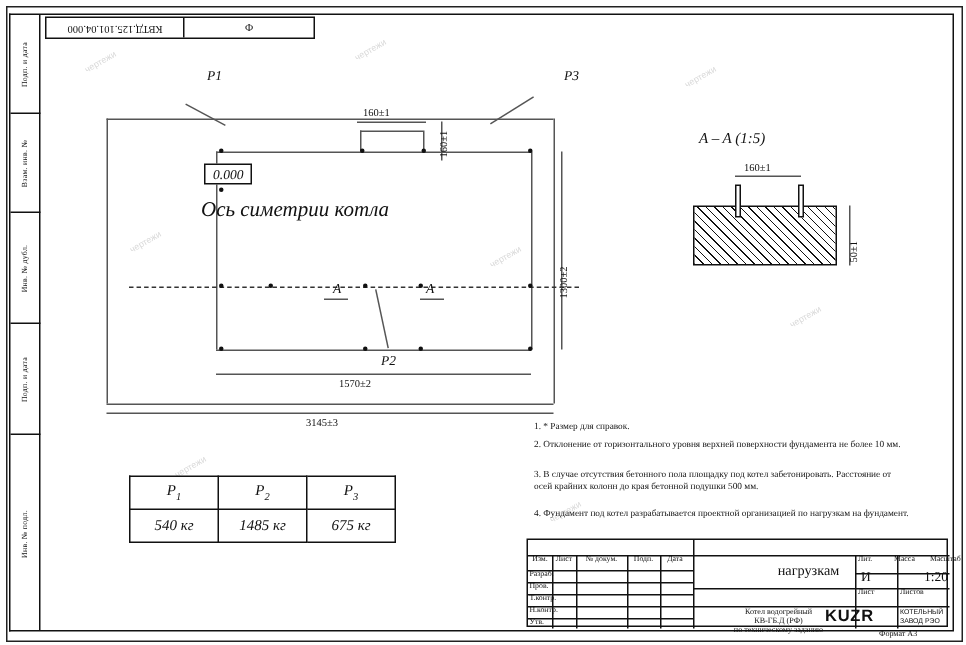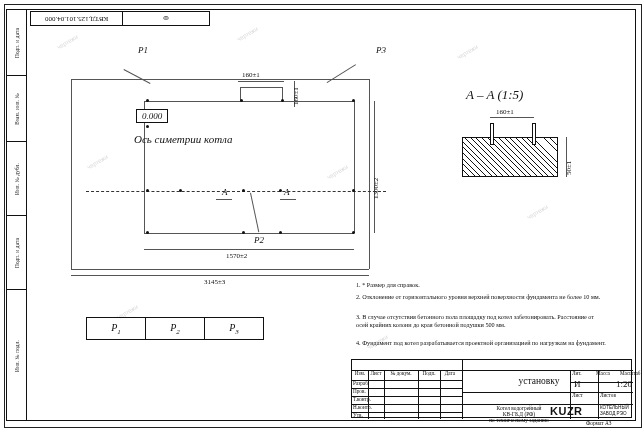--- a/index.html
+++ b/index.html
@@ -72,22 +72,22 @@
   .thin-h{position:absolute;height:0;border-top:1px solid #555;}
   .thin-v{position:absolute;width:0;border-left:1px solid #555;}
   .pt{position:absolute;width:3px;height:3px;border-radius:50%;background:#111;}
   .lbl{position:absolute;font-style:italic;font-size:9px;}
   .dim{position:absolute;font-size:7px;font-family:"Liberation Serif", serif;}
   .dimv{position:absolute;font-size:7px;transform:rotate(-90deg);transform-origin:left top;}
   .note{position:absolute;font-size:6.2px;line-height:8.4px;width:250px;}
   .zero-box{
     position:absolute;border:1px solid #111;padding:1px 5px;font-size:9px;font-style:italic;background:#fff;
   }
-  .axis-text{position:absolute;font-style:italic;font-size:11px;}
-  .sect-title{position:absolute;font-style:italic;font-size:13px;}
+  .axis-text{position:absolute;font-style:italic;font-size:14px;}
+  .sect-title{position:absolute;font-style:italic;font-size:10px;}
   
   .wtab{position:absolute;border-collapse:collapse;}
   .wtab td{
     border:1px solid #111;text-align:center;font-size:10px;font-style:italic;
     width:56px;height:19px;
   }
   
   .tb{
     position:absolute;border:1.4px solid #111;box-sizing:border-box;
     background:#fff;
@@ -235,20 +235,25 @@
     <div class="note" style="left:330px;top:304px;">3. В случае отсутствия бетонного пола площадку под котел забетонировать. Расстояние от осей крайних колонн до края бетонной подушки  500 мм.</div>
     <div class="note" style="left:330px;top:330px;">4. Фундамент под котел разрабатывается проектной организацией по нагрузкам на фундамент.</div>
 
     <table class="wtab" style="left:60px;top:308px;">
       <tbody>
           <tr>
         <td><span>P</span><sub style="font-size:7px;">1</sub></td>
         <td><span>P</span><sub style="font-size:7px;">2</sub></td>
         <td><span>P</span><sub style="font-size:7px;">3</sub></td>
       </tr>
+      <tr>
+        <td>540 кг</td>
+        <td>1485 кг</td>
+        <td>675 кг</td>
+      </tr>
     </tbody>
       </table>
 
     <div class="tb" style="left:325px;top:350px;width:281px;height:59px;">
 
       <div class="tb-line" style="left:110px;top:0;width:1px;height:59px;"></div>
       <div class="tb-line" style="left:218px;top:10px;width:1px;height:49px;"></div>
       <div class="tb-line" style="left:246px;top:10px;width:1px;height:49px;"></div>
 
       <div class="tb-line" style="left:0;top:10px;width:281px;height:1px;"></div>
@@ -261,21 +266,21 @@
       <div class="tb-line" style="left:32px;top:10px;width:1px;height:49px;"></div>
       <div class="tb-line" style="left:66px;top:10px;width:1px;height:49px;"></div>
       <div class="tb-line" style="left:88px;top:10px;width:1px;height:49px;"></div>
       <div class="tb-line" style="left:0;top:20px;width:110px;height:1px;"></div>
       <div class="tb-line" style="left:0;top:28px;width:110px;height:1px;"></div>
       <div class="tb-line" style="left:0;top:36px;width:110px;height:1px;"></div>
       <div class="tb-line" style="left:0;top:52px;width:110px;height:1px;"></div>
     </div>
 
     <div class="tb-title" style="left:438px;top:366px;">
-      <div>установку</div>
+      <div>нагрузкам</div>
     </div>
 
     <div class="tb-txt" style="left:326px;top:361px;width:16px;text-align:center;">Изм.</div>
     <div class="tb-txt" style="left:342px;top:361px;width:16px;text-align:center;">Лист</div>
     <div class="tb-txt" style="left:358px;top:361px;width:34px;text-align:center;">№ докум.</div>
     <div class="tb-txt" style="left:392px;top:361px;width:22px;text-align:center;">Подп.</div>
     <div class="tb-txt" style="left:414px;top:361px;width:20px;text-align:center;">Дата</div>
 
     <div class="tb-txt" style="left:327px;top:371px;">Разраб.</div>
     <div class="tb-txt" style="left:327px;top:379px;">Пров.</div>

